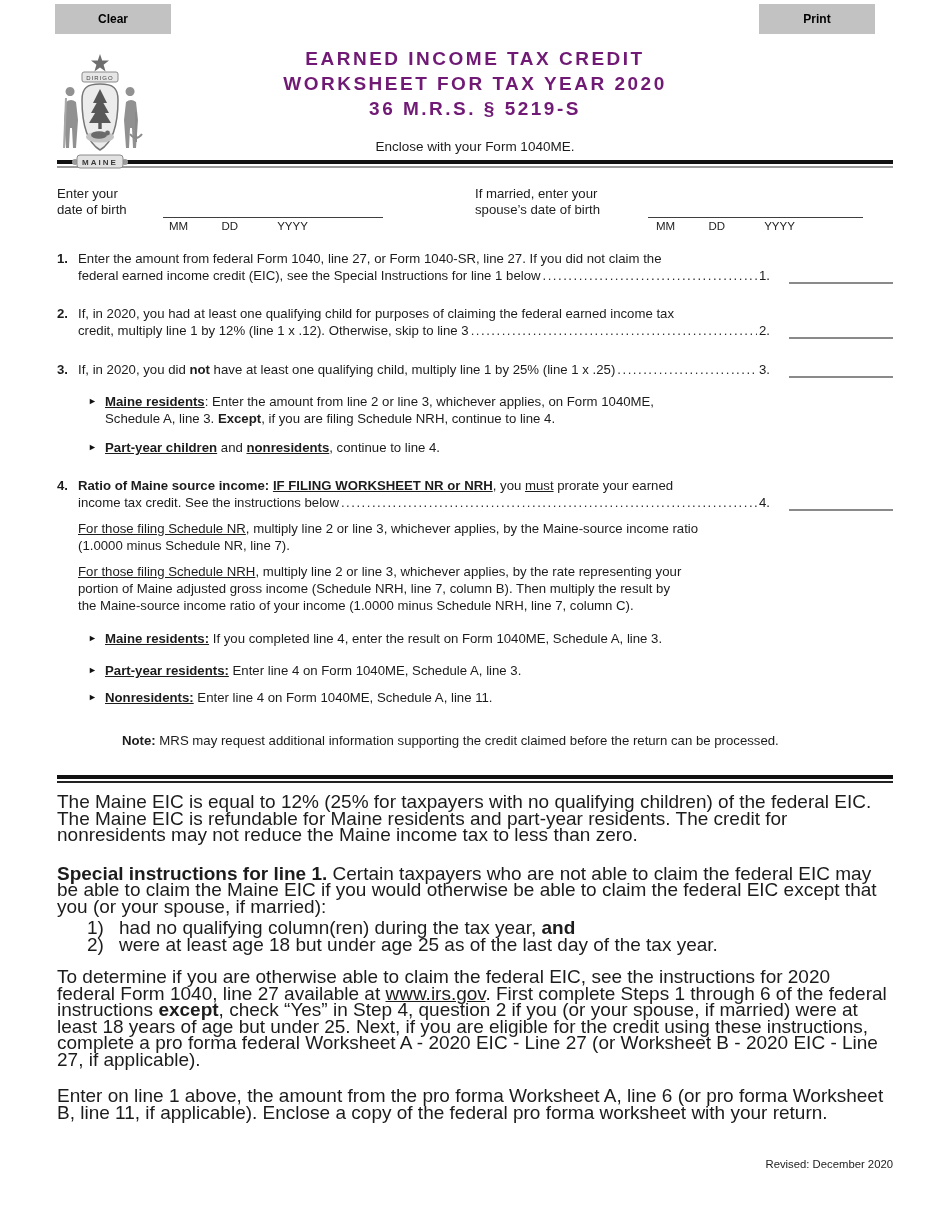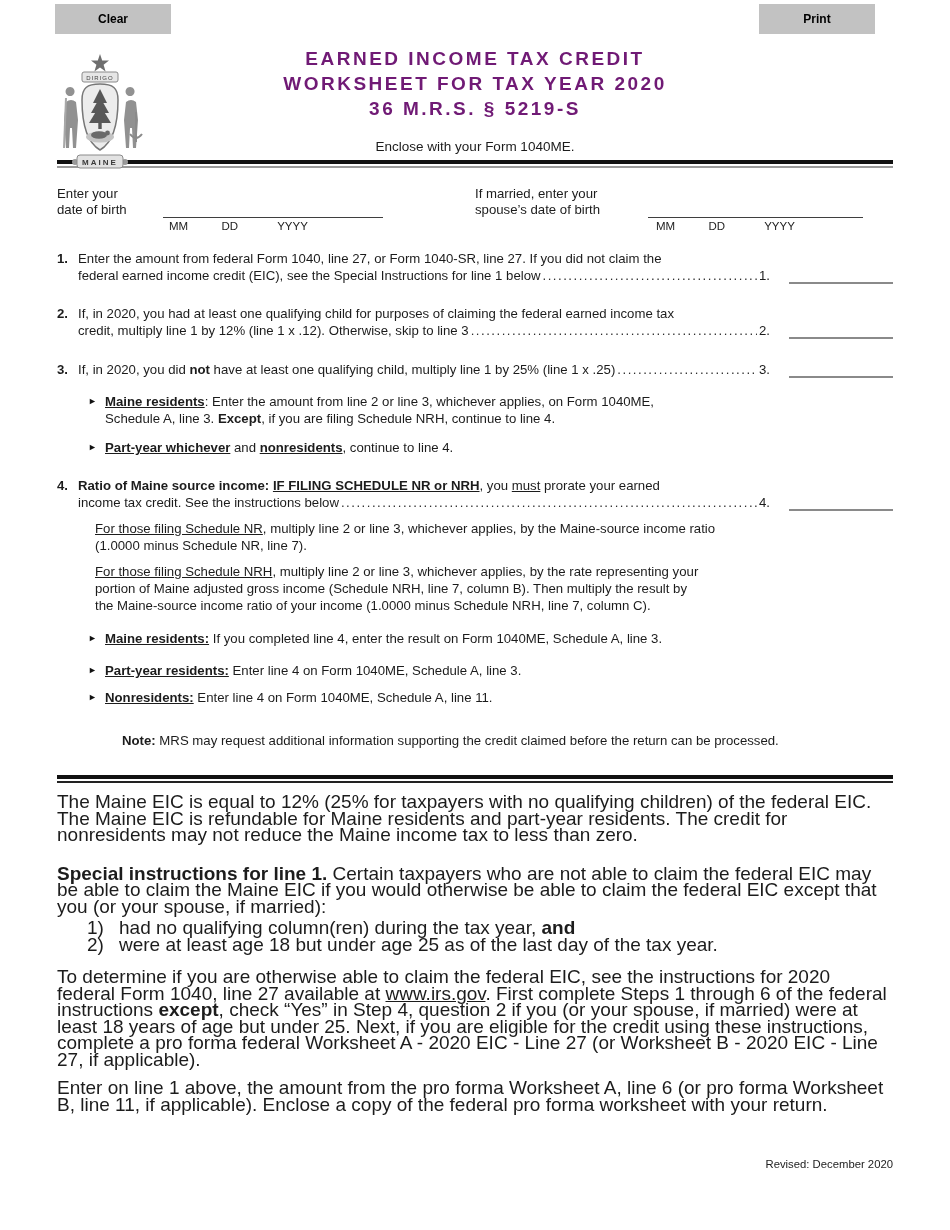--- a/index.html
+++ b/index.html
@@ -66,34 +66,34 @@
   .amt { flex:none; width:104px; margin-left:12px; border-bottom:2px solid #8a8a8a; height:14px; align-self:flex-end; }
 
   .mt21 { margin-top:21px; } .mt22 { margin-top:22px; }
 
   .bullet { display:flex; margin-left:31px; }
   .bullet-arrow { width:17px; flex:none; font-size:9px; line-height:17px; color:#111; }
   .bullet-body { flex:1; }
   .b-a { margin-top:15px; } .b-b { margin-top:12px; }
   .b-c { margin-top:16px; } .b-d { margin-top:15px; } .b-e { margin-top:10px; }
 
-  .ind-para { margin-left:38px; margin-top:9px; }
+  .ind-para { margin-left:21px; margin-top:9px; }
 
   .note { margin-left:65px; margin-top:26px; }
   .rule2 { margin-top:26px; }
 
   
   .lower { font-size:19px; line-height:16.5px; }
   .p-eic { margin-top:11px; }
   .p-special { margin-top:22px; }
   .num-list { margin-left:30px; margin-top:4px; }
   .li { display:flex; line-height:17px; }
   .li-num { width:32px; flex:none; }
   .p-determine { margin-top:16px; }
-  .p-enter { margin-top:12px; }
+  .p-enter { margin-top:20px; }
 
   .footer { position:absolute; right:57px; top:1158px; font-size:11.3px; color:#222; }
 
   .b { font-weight:bold; }
   .u { text-decoration:underline; }
 </style>
 </head>
 <body>
 
 <div class="page">
@@ -210,28 +210,28 @@
         <span class="bullet-arrow">►</span>
         <div class="bullet-body">
           <div><span class="b u">Maine residents</span><span>: Enter the amount from line 2 or line 3, whichever applies, on Form 1040ME,</span></div>
           <div><span>Schedule A, line 3. </span><span class="b">Except</span><span>, if you are filing Schedule NRH, continue to line 4.</span></div>
         </div>
       </div>
 
       <div class="bullet b-b">
         <span class="bullet-arrow">►</span>
         <div class="bullet-body">
-          <div><span class="b u">Part-year whichever</span><span> and </span><span class="b u">nonresidents</span><span>, continue to line 4.</span></div>
+          <div><span class="b u">Part-year children</span><span> and </span><span class="b u">nonresidents</span><span>, continue to line 4.</span></div>
         </div>
       </div>
 
       <div class="item mt21">
         <span class="item-num">4.</span>
         <div class="item-body">
-          <div><span class="b">Ratio of Maine source income: </span><span class="b u">IF FILING SCHEDULE NR or NRH</span><span>, you </span><span class="u">must</span><span> prorate your earned</span></div>
+          <div><span class="b">Ratio of Maine source income: </span><span class="b u">IF FILING WORKSHEET NR or NRH</span><span>, you </span><span class="u">must</span><span> prorate your earned</span></div>
           <div class="line-last">
             <span class="txt">income tax credit. See the instructions below</span>
             <span class="leader">......................................................................................................................................................</span>
             <span class="ref">4.</span>
             <span class="amt"></span>
           </div>
         </div>
       </div>
 
       <div class="ind-para">

